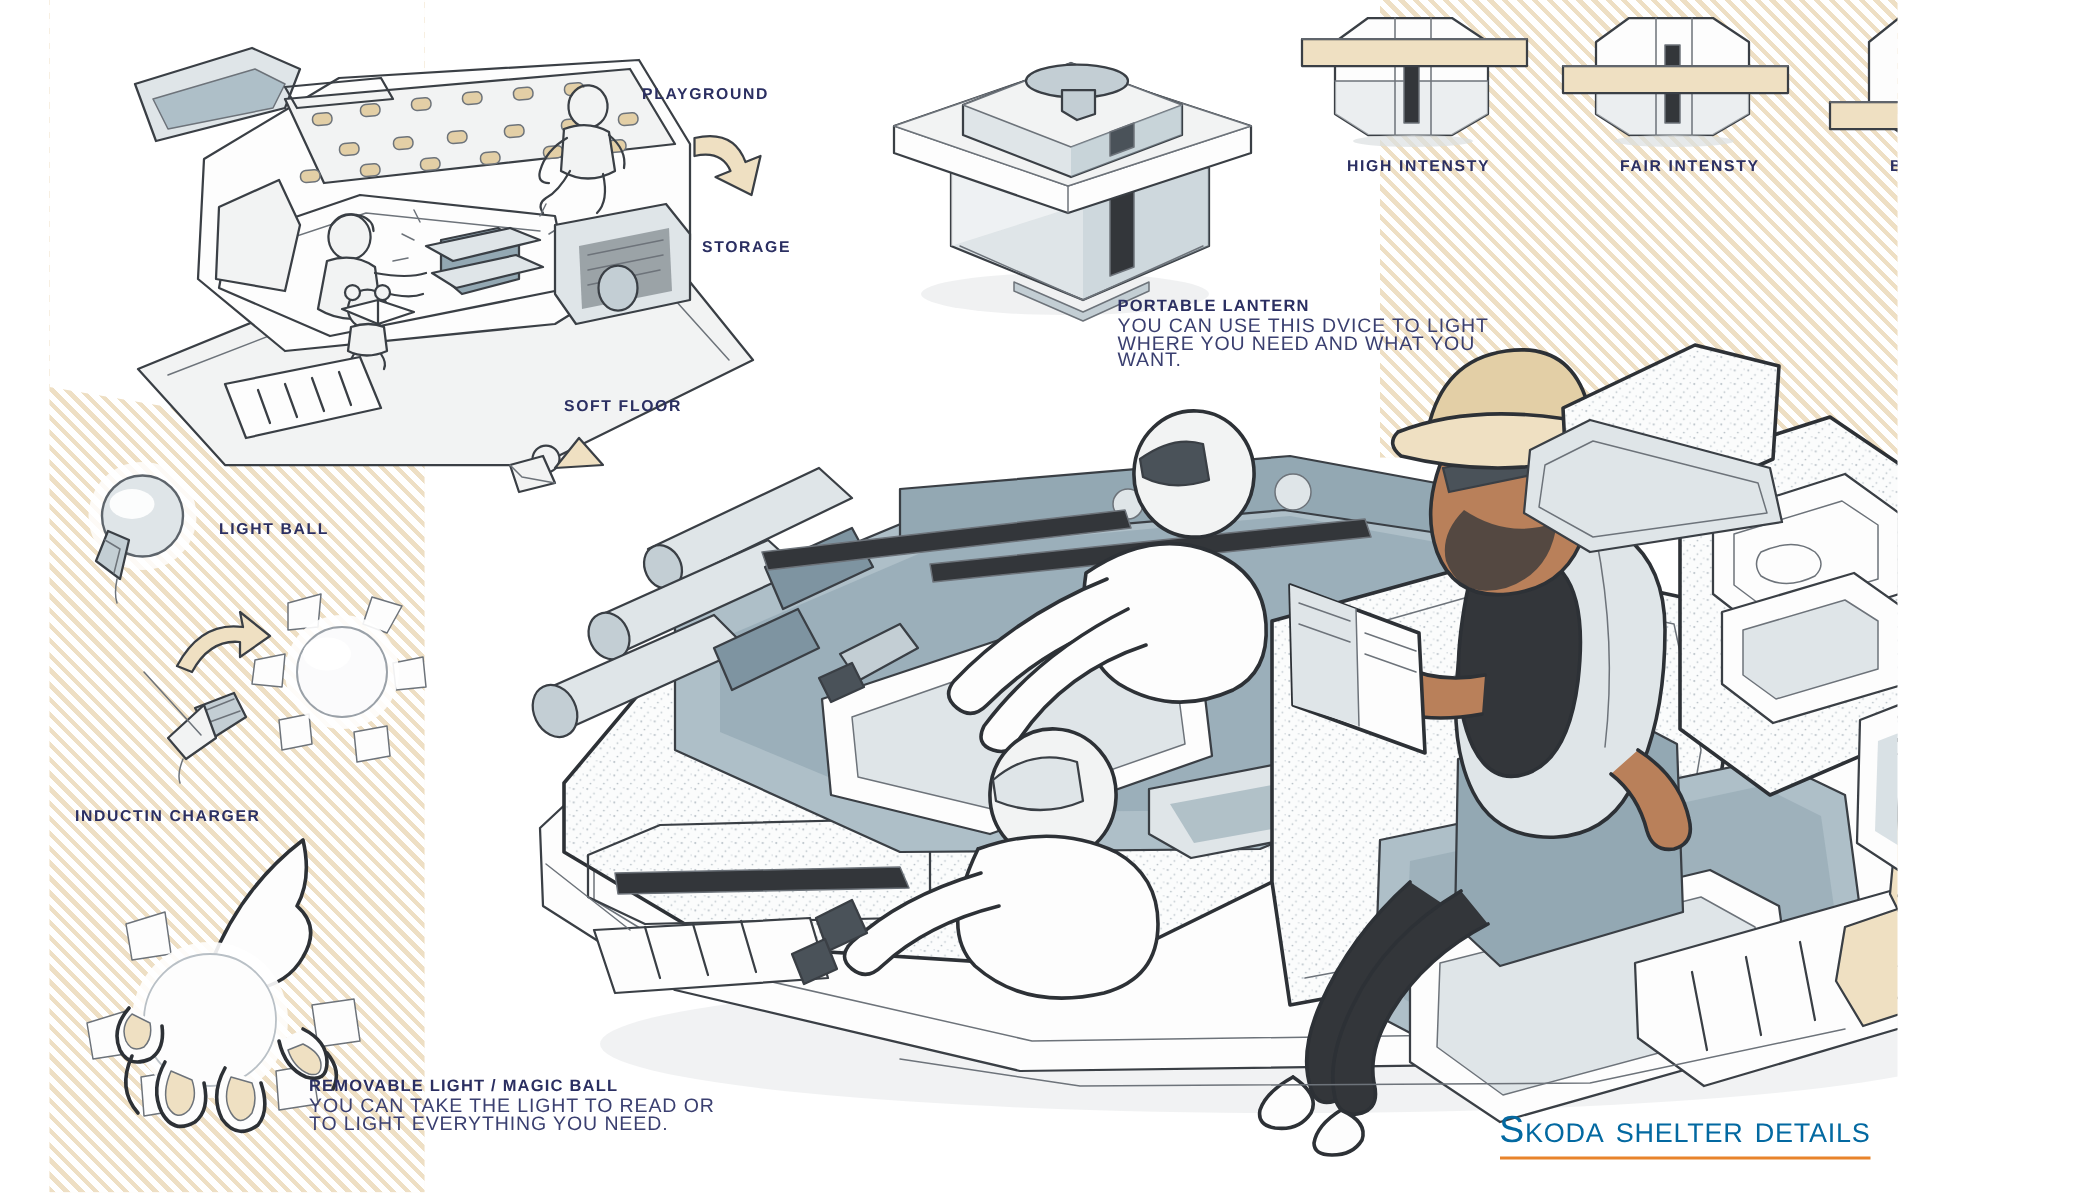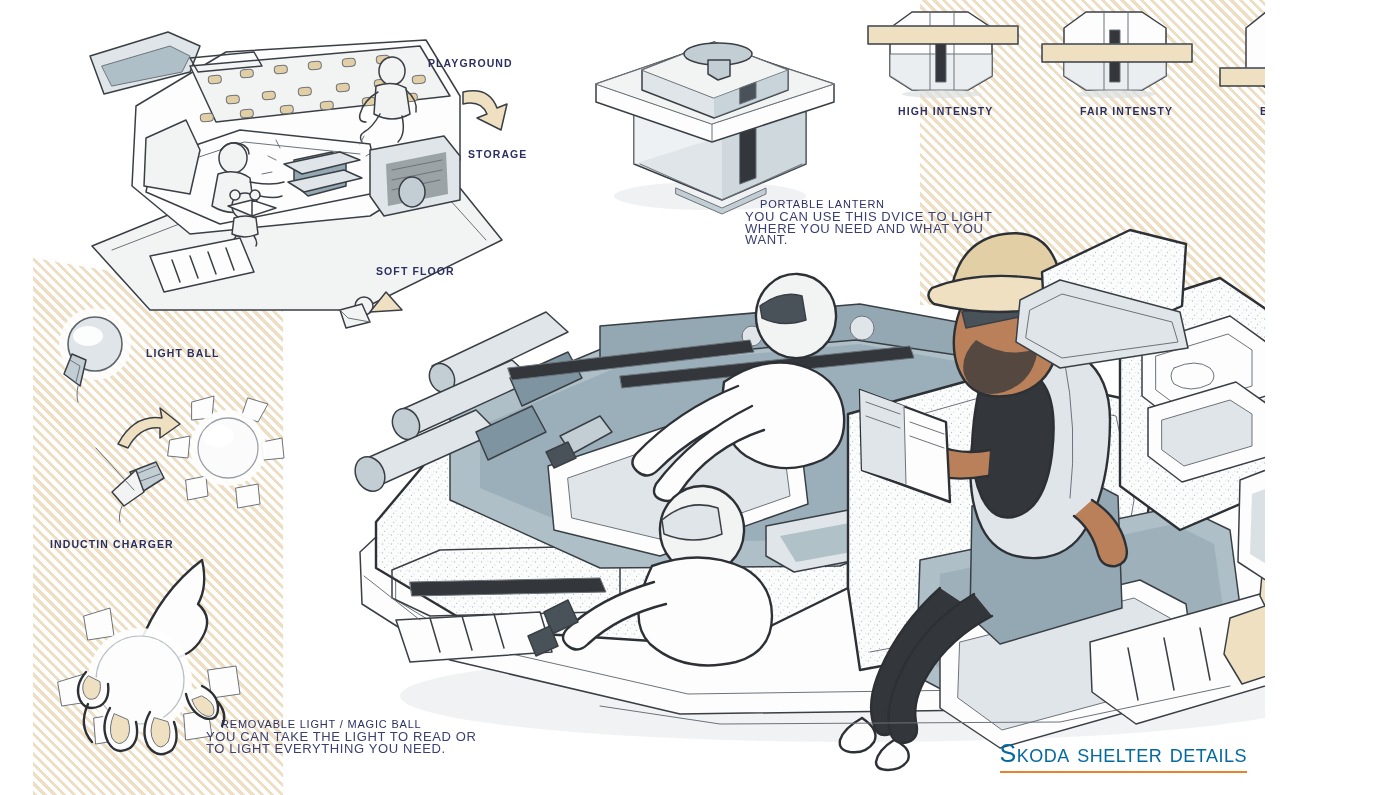--- a/index.html
+++ b/index.html
@@ -12,22 +12,22 @@
   .hatch{position:absolute;
     background-image:repeating-linear-gradient(45deg,
         #eedfc4 0px,#eedfc4 3px,
         #ffffff 3px,#ffffff 7px);
     background-color:#fdf8ef;}
 
   
   .label{position:absolute;color:#2b2f62;font-weight:bold;
          letter-spacing:1.1px;white-space:nowrap;}
   .lbl-sm{font-size:10.5px;}
-  .cap-title{position:absolute;color:#2b2f62;font-weight:normal;
-             font-size:11px;letter-spacing:.8px;white-space:nowrap;margin-left:15px;}
+  .cap-title{position:absolute;color:#2b2f62;font-weight:bold;
+             font-size:11px;letter-spacing:.8px;white-space:nowrap;}
   .cap-body{position:absolute;color:#3a3f70;font-weight:normal;
             font-size:13px;letter-spacing:.6px;line-height:11.5px;}
 
   
   #titleblock{position:absolute;right:18px;bottom:22px;text-align:right;}
   #title-text{color:#0369a1;font-size:25px;letter-spacing:.5px;
               font-variant:small-caps;font-weight:normal;line-height:1;
               white-space:nowrap;font-family:"Liberation Sans",sans-serif;}
   #title-rule{height:2px;background:#e8832b;margin-top:5px;width:100%;}
 
@@ -201,21 +201,21 @@
         <path class="tan" d="M346 282 L362 300 L330 302 Z"></path>
           <path class="ink" d="M346 282 L362 300 L330 302 Z"></path>
         <path class="off" d="M300 300 L322 294 L330 312 L306 318 Z"></path>
           <path class="ink" d="M300 300 L322 294 L330 312 L306 318 Z"></path>
         <path class="ink-f" d="M300 300 L308 308 L330 312"></path>
       </g>
     </svg>
   </div>
 
   <span class="label lbl-sm" style="left:428px;top:57px;">PLAYGROUND</span>
-  <span class="label lbl-sm" style="left:468px;top:148px;">STORAGE</span>
+  <span class="label lbl-sm" style="left:468px;top:159px;">STORAGE</span>
   <span class="label lbl-sm" style="left:376px;top:265px;">SOFT FLOOR</span>
 
   <div class="art" style="left:455px;top:86px;width:60px;height:70px;">
     <svg width="60" height="70" viewBox="0 0 60 70">
       <path class="tan" d="M8 6 q26 -6 34 16 l10 -4 l-6 26 l-24 -12 l10 -4 q-6 -14 -24 -10 z"></path>
       <path class="ink" d="M8 6 q26 -6 34 16 l10 -4 l-6 26 l-24 -12 l10 -4 q-6 -14 -24 -10 z"></path>
     </svg>
   </div>
 
   <div class="art" style="left:42px;top:312px;width:110px;height:86px;">

